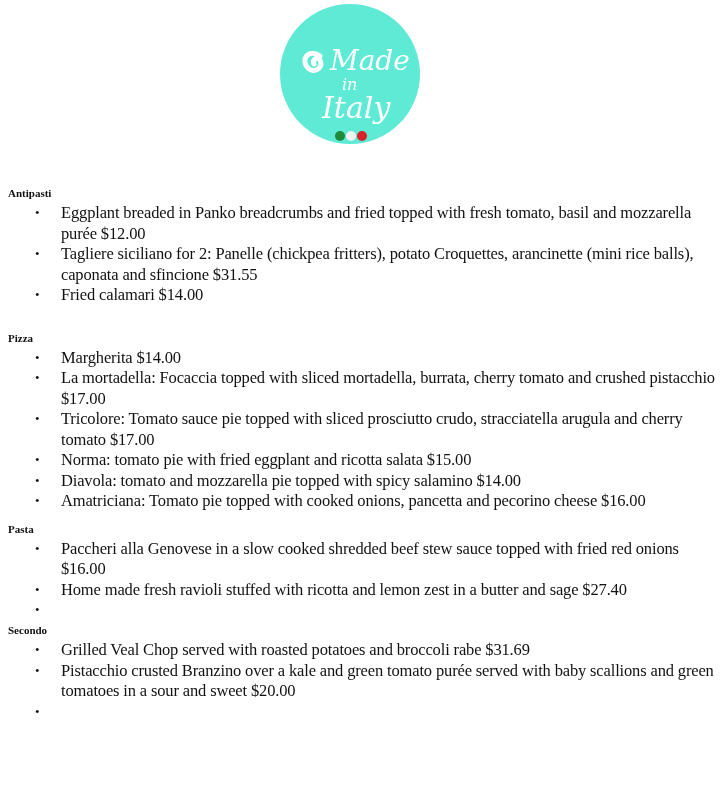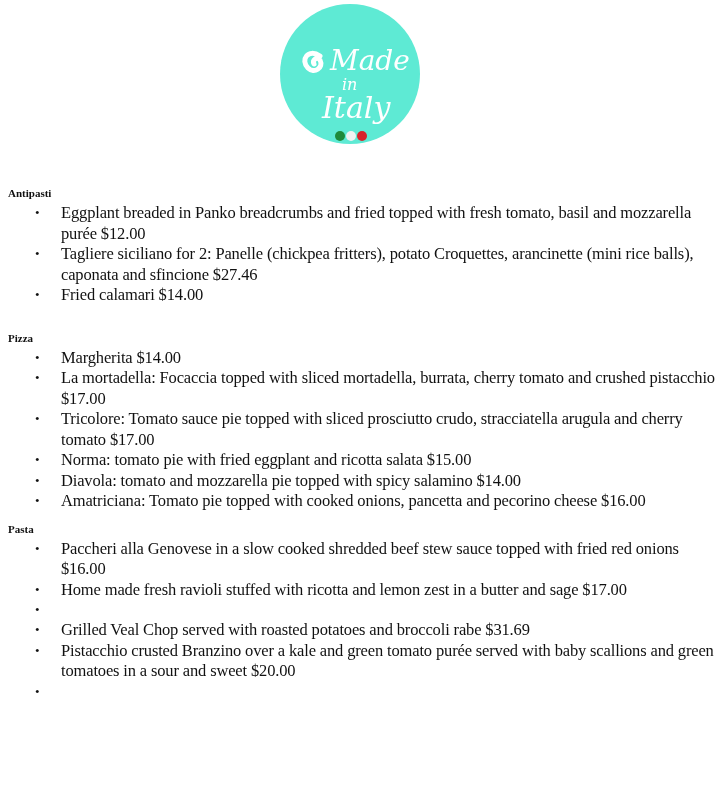--- a/index.html
+++ b/index.html
@@ -49,47 +49,48 @@
     </svg>
   </div>
 </div>
 
 <div class="menu">
 
   <div class="section s-antipasti">
     <h2 class="section-title">Antipasti</h2>
     <ul class="items">
       <li class="item"><span class="bullet">•</span><span>Eggplant breaded in Panko breadcrumbs and fried topped with fresh tomato, basil and mozzarella purée $12.00</span></li>
-      <li class="item"><span class="bullet">•</span><span>Tagliere siciliano for 2: Panelle (chickpea fritters), potato Croquettes, arancinette (mini rice balls), caponata and sfincione $27.46</span></li>
+      <li class="item"><span class="bullet">•</span><span>Tagliere siciliano for 2: Panelle (chickpea fritters), potato Croquettes, arancinette (mini rice balls), caponata and sfincione $31.55</span></li>
       <li class="item"><span class="bullet">•</span><span>Fried calamari $14.00</span></li>
     </ul>
   </div>
 
   <div class="section s-pizza">
     <h2 class="section-title">Pizza</h2>
     <ul class="items">
       <li class="item"><span class="bullet">•</span><span>Margherita $14.00</span></li>
       <li class="item"><span class="bullet">•</span><span>La mortadella: Focaccia topped with sliced mortadella, burrata, cherry tomato and crushed pistacchio $17.00</span></li>
       <li class="item"><span class="bullet">•</span><span>Tricolore: Tomato sauce pie topped with sliced prosciutto crudo, stracciatella arugula and cherry tomato $17.00</span></li>
       <li class="item"><span class="bullet">•</span><span>Norma: tomato pie with fried eggplant and ricotta salata $15.00</span></li>
       <li class="item"><span class="bullet">•</span><span>Diavola: tomato and mozzarella pie topped with spicy salamino $14.00</span></li>
       <li class="item"><span class="bullet">•</span><span>Amatriciana: Tomato pie topped with cooked onions, pancetta and pecorino cheese $16.00</span></li>
     </ul>
   </div>
 
   <div class="section s-pasta">
     <h2 class="section-title">Pasta</h2>
     <ul class="items">
       <li class="item"><span class="bullet">•</span><span>Paccheri alla Genovese in a slow cooked shredded beef stew sauce topped with fried red onions $16.00</span></li>
-      <li class="item"><span class="bullet">•</span><span>Home made fresh ravioli stuffed with ricotta and lemon zest in a butter and sage $17.00</span></li>
+      <li class="item"><span class="bullet">•</span><span>Home made fresh ravioli stuffed with ricotta and lemon zest in a butter and sage $27.40</span></li>
       <li class="item"><span class="bullet">•</span></li>
     </ul>
   </div>
 
   <div class="section s-secondo">
+    <h2 class="section-title">Secondo</h2>
     <ul class="items">
       <li class="item"><span class="bullet">•</span><span>Grilled Veal Chop served with roasted potatoes and broccoli rabe $31.69</span></li>
       <li class="item"><span class="bullet">•</span><span>Pistacchio crusted Branzino over a kale and green tomato purée served with baby scallions and green tomatoes in a sour and sweet $20.00</span></li>
       <li class="item"><span class="bullet">•</span></li>
     </ul>
   </div>
 
 </div>
 
 </body></html>

